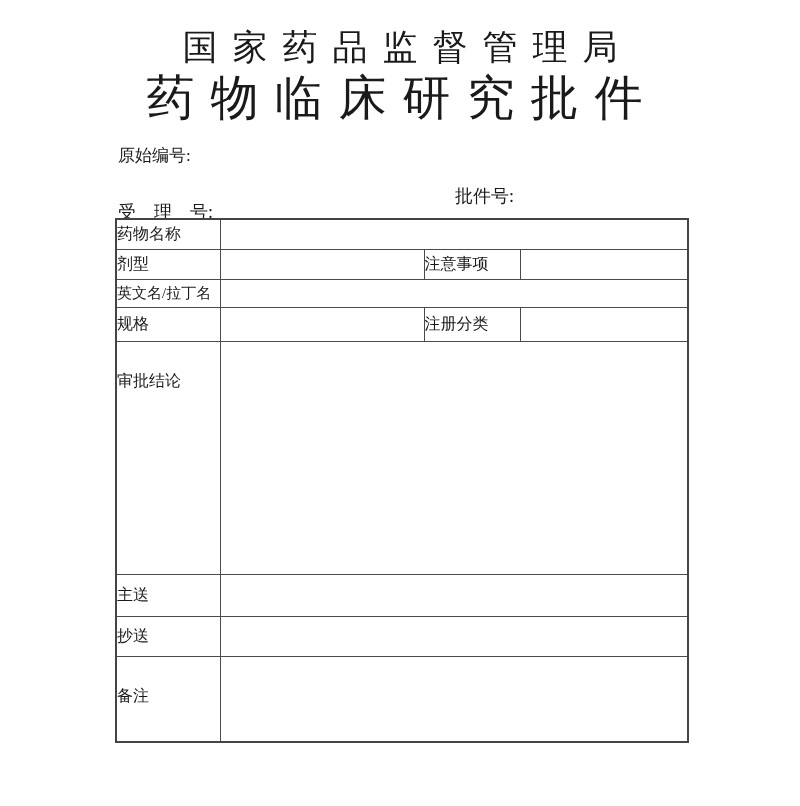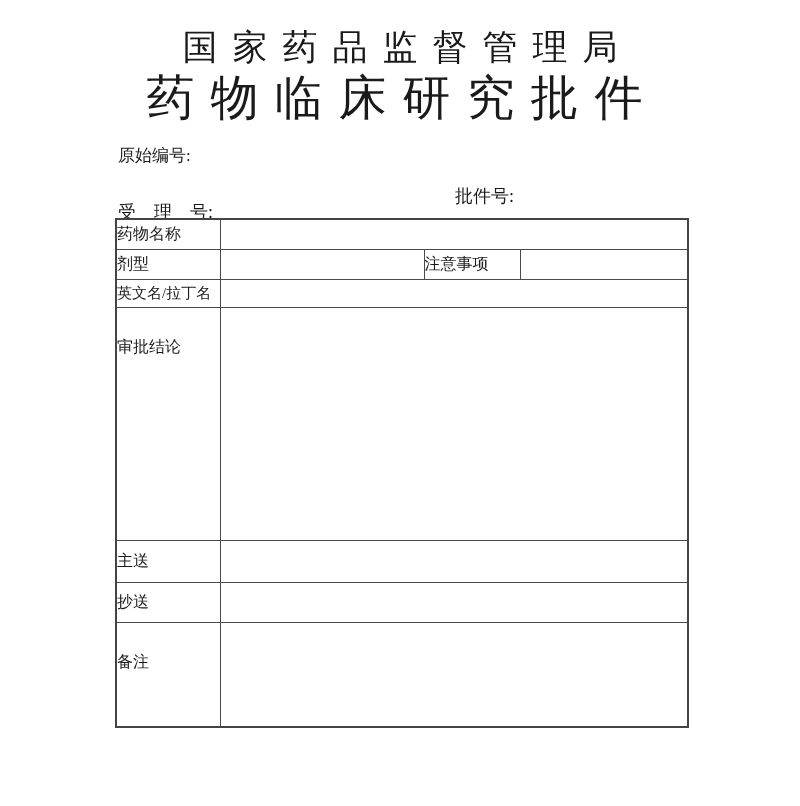--- a/index.html
+++ b/index.html
@@ -116,37 +116,43 @@
       <td class="val"></td>
       <td class="lbl">注意事项</td>
       <td class="val"></td>
     </tr>
 
     <tr style="height:28px">
       <td class="lbl tight">英文名/拉丁名</td>
       <td class="val" colspan="3"></td>
     </tr>
 
+    <tr style="height:34px">
+      <td class="lbl">规格</td>
+      <td class="val"></td>
+      <td class="lbl">注册分类</td>
+      <td class="val"></td>
+    </tr>
 
 
     <tr style="height:233px">
       <td class="lbl top">审批结论</td>
       <td class="val" colspan="3"></td>
     </tr>
 
     <tr style="height:42px">
       <td class="lbl">主送</td>
       <td class="val" colspan="3"></td>
     </tr>
 
     <tr style="height:40px">
       <td class="lbl">抄送</td>
       <td class="val" colspan="3"></td>
     </tr>
 
-    <tr style="height:105px">
+    <tr style="height:86px">
       <td class="lbl top">备注</td>
       <td class="val" colspan="3"></td>
     </tr>
   </tbody>
     </table>
 
 </div>
 
 </body></html>

